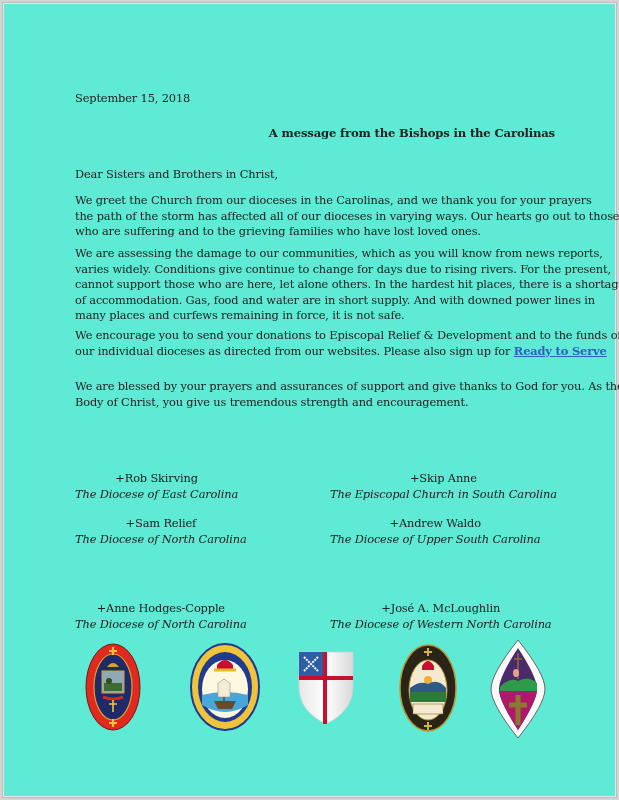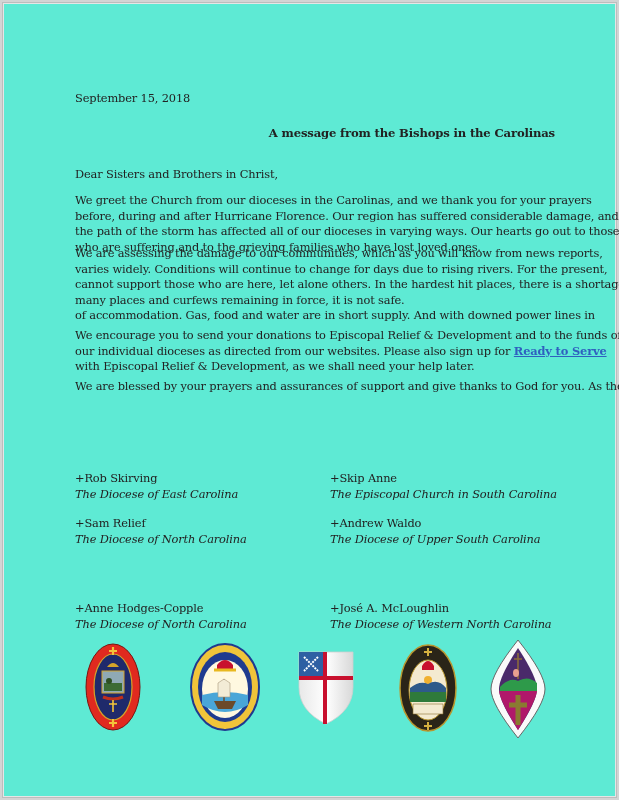--- a/index.html
+++ b/index.html
@@ -17,62 +17,61 @@
   .date { position:absolute; top:88px; left:0; white-space:nowrap; }
   .title { position:absolute; top:123px; left:0; width:480px; text-align:right; font-weight:bold; font-size:11.6px; white-space:nowrap; }
   .salutation { position:absolute; top:157px; left:0; white-space:nowrap;margin-top:7px; }
   .para { position:absolute; left:0; width:480px; margin:0; }
   .para span.line { display:block; white-space:nowrap; }
   .p1 { top:190px; }
   .p2 { top:243px; }
   .p3 { top:325px; }
   .p4 { top:376px; }
   a.link { color:#2f5fbf; text-decoration:underline;font-weight:bold; }
-  .sig { position:absolute; white-space:nowrap; }
+  .sig { position:absolute; white-space:nowrap;text-align:center; }
   .sig .name { display:block; }
   .sig .diocese { display:block; font-style:italic; }
   .col1 { left:0; }
   .col2 { left:255px; }
   .row1 { top:468px; }
   .row2 { top:513px; }
   .row3 { top:586px;margin-top:12px; }
   .seal { position:absolute; }
 </style>
 </head>
 <body>
 
 <div class="page">
   <div class="content">
     <div class="date">September 15, 2018</div>
     <div class="title">A message from the Bishops in the Carolinas</div>
     <div class="salutation">Dear Sisters and Brothers in Christ,</div>
 
     <p class="para p1">
       <span class="line">We greet the Church from our dioceses in the Carolinas, and we thank you for your prayers</span>
-      <span class="line">before, during and after Hurricane Florence. Our region has suffered considerable damage, and</span>
       <span class="line">the path of the storm has affected all of our dioceses in varying ways. Our hearts go out to those</span>
       <span class="line">who are suffering and to the grieving families who have lost loved ones.</span>
     </p>
 
     <p class="para p2">
       <span class="line">We are assessing the damage to our communities, which as you will know from news reports,</span>
-      <span class="line">varies widely. Conditions will continue to change for days due to rising rivers.  For the present,</span>
+      <span class="line">varies widely. Conditions give continue to change for days due to rising rivers.  For the present,</span>
       <span class="line">cannot support those who are here, let alone others. In the hardest hit places, there is a shortage</span>
+      <span class="line">of accommodation. Gas, food and water are in short supply. And with downed power lines in</span>
       <span class="line">many places and curfews remaining in force, it is not safe.</span>
-      <span class="line">of accommodation. Gas, food and water are in short supply. And with downed power lines in</span>
     </p>
 
     <p class="para p3">
       <span class="line">We encourage you to send your donations to Episcopal Relief &amp; Development and to the funds of</span>
       <span class="line"><span>our individual dioceses as directed from our websites. Please also sign up for </span><a class="link" href="#">Ready to Serve</a></span>
-      <span class="line">with Episcopal Relief &amp; Development, as we shall need your help later.</span>
     </p>
 
     <p class="para p4">
       <span class="line">We are blessed by your prayers and assurances of support and give thanks to God for you. As the</span>
+      <span class="line">Body of Christ, you give us tremendous strength and encouragement.</span>
     </p>
 
     <div class="sig col1 row1">
       <span class="name">+Rob Skirving</span>
       <span class="diocese">The Diocese of East Carolina</span>
     </div>
     <div class="sig col2 row1">
       <span class="name">+Skip Anne</span>
       <span class="diocese">The Episcopal Church in South Carolina</span>
     </div>

